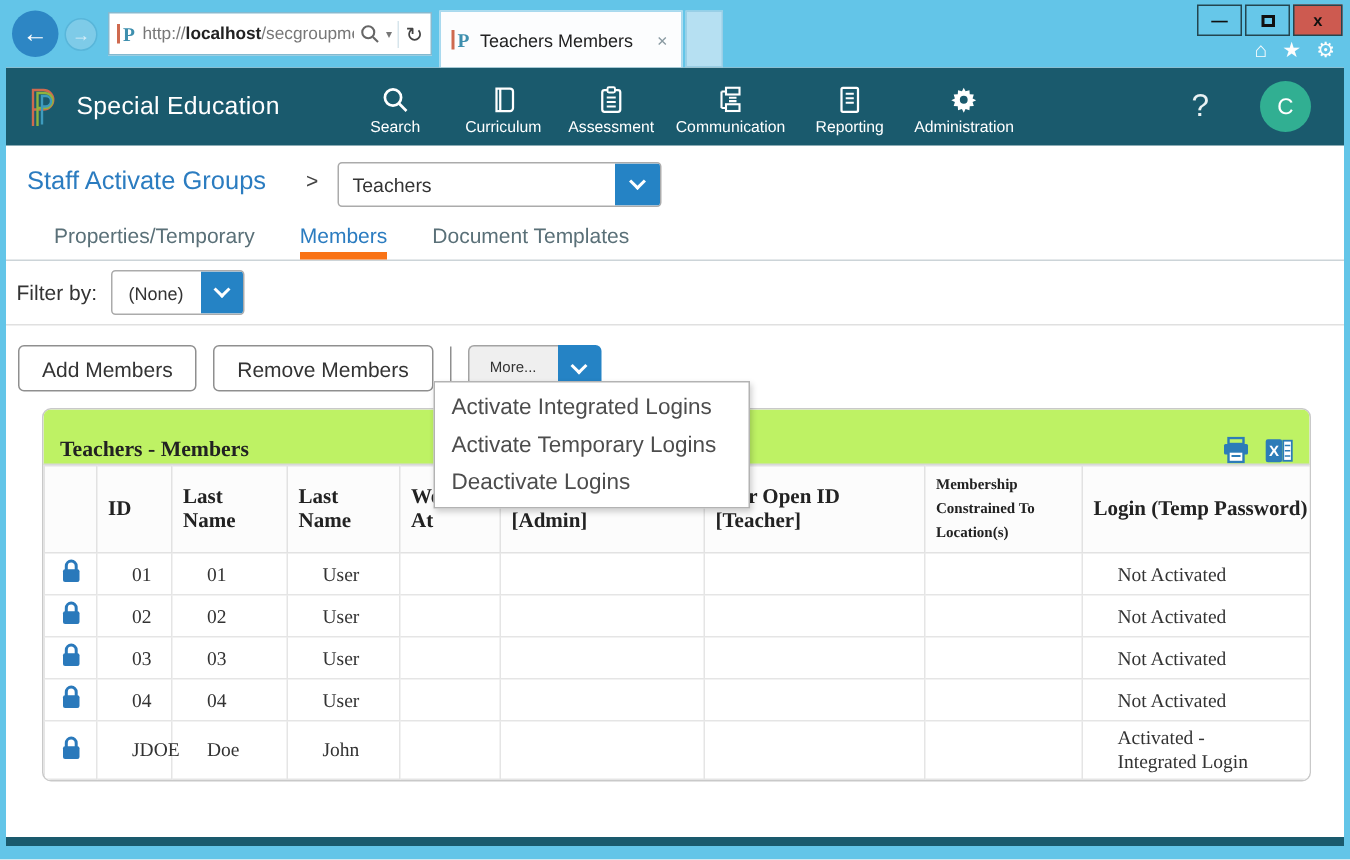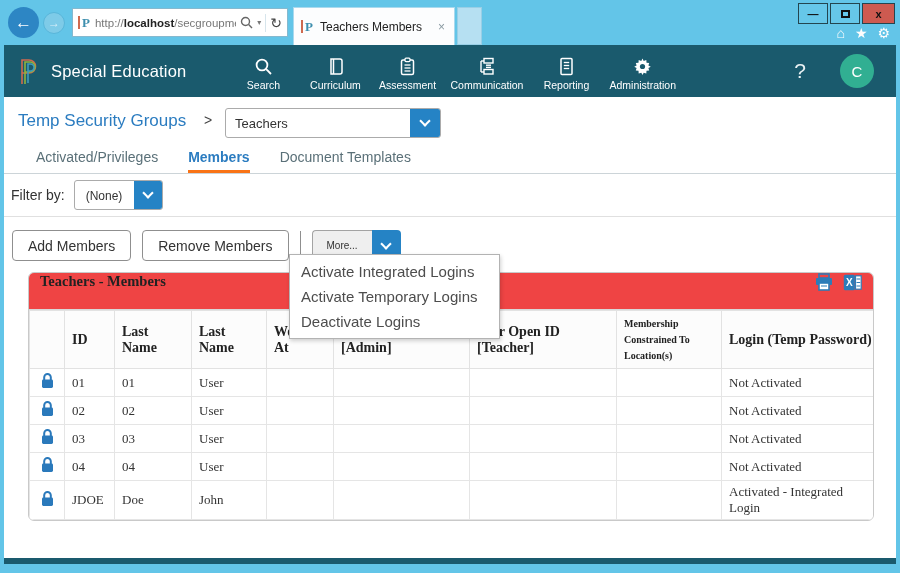--- a/index.html
+++ b/index.html
@@ -48,21 +48,21 @@
   .crumb-sep { position: absolute; left: 200px; top: 15px; font-size: 14px; color: #444; }
   .select-box { display: flex; border: 1px solid #ababab; background: #fff; border-radius: 3px; overflow: hidden; }
   .group-select { position: absolute; left: 221px; top: 11px; width: 216px; height: 30px; }
   .select-val { flex: 1; font-size: 13px; color: #333; padding: 7px 9px; white-space: nowrap; }
   .chev-btn { width: 30px; background: #2583c5; display: flex; align-items: center; justify-content: center; }
   .chev { width: 8px; height: 8px; border-right: 2px solid #fff; border-bottom: 2px solid #fff; transform: rotate(45deg); margin-top: -4px; }
 
   
   .tabs-row { height: 30px; border-bottom: 1px solid #ccd4d8; display: flex; gap: 30px; padding-left: 32px; }
   .tab-item { font-size: 14px; color: #5a7078; padding-top: 5px; padding-bottom: 5px; }
-  .tab-item.active { color: #2b7cc0; font-weight: bold; border-bottom: 3px solid #f97316; }
+  .tab-item.active { color: #2b7cc0; font-weight: normal; border-bottom: 5px solid #f97316; }
 
   
   .filter-row { height: 43px; border-bottom: 1px solid #e0e0e0; display: flex; align-items: center; padding-left: 7px; }
   .filter-label { font-size: 14px; color: #333; }
   .filter-select { width: 89px; height: 30px; margin-left: 9px; }
   .filter-select .select-val { font-size: 12px; padding: 8px 0 0 11px; }
   .filter-select .chev-btn { width: 28px; }
 
   
   .toolbar { display: flex; align-items: center; padding: 9px 0 0 8px; height: 48px; }
@@ -72,28 +72,28 @@
   .more-btn { display: flex; height: 31px; }
   .more-label { border: 1px solid #a3a3a3; border-right: none; border-radius: 4px 0 0 4px; background: #efefef; font-size: 10px; color: #333; padding: 0 14px; display: flex; align-items: center; }
   .more-btn .chev-btn { border-radius: 0 4px 4px 0; width: 29px; }
 
   
   .menu { position: absolute; left: 285px; top: 209px; width: 211px; background: #fff; border: 1px solid #b3b3b3; box-shadow: 1px 2px 4px rgba(0,0,0,.18); z-index: 9; padding: 4px 0; }
   .menu-item { font-size: 15px; color: #4d4d4d; padding: 1px 11px; line-height: 23px; white-space: nowrap; }
 
   
   .panel { position: absolute; left: 24px; top: 227px; width: 846px; border: 1px solid #c9c9c9; border-radius: 6px; background: #fff; overflow: hidden; z-index: 1; }
-  .panel-header { height: 37px; background: #ef4444; border-bottom: 1px solid #d8d8d8; display: flex; align-items: flex-start; padding: 0 11px; }
+  .panel-header { height: 37px; background: #bef264; border-bottom: 1px solid #d8d8d8; display: flex; align-items: flex-end; padding: 0 11px; }
   .panel-title { font-family: "Liberation Serif", serif; font-weight: bold; font-size: 14.5px; color: #222; }
   .panel-icons { margin-left: auto; display: flex; gap: 9px; align-items: center; }
   table.members { border-collapse: collapse; table-layout: fixed; width: 846px; font-family: "Liberation Serif", serif; }
   .members th { font-size: 14px; font-weight: bold; color: #222; border: 1px solid #e2e2e2; background: #fcfcfc; text-align: left; padding: 4px 7px; height: 58px; vertical-align: middle; }
   .members th.small { font-size: 10px; line-height: 1.6; }
   .members th.nowrap { white-space: nowrap; }
-  .members td { font-size: 13px; color: #333; border: 1px solid #e5e5e5; padding: 3px 7px; height: 22px; vertical-align: middle; background: #fff; }
+  .members td { font-size: 13px; color: #333; border: 1px solid #e5e5e5; padding: 3px 23px; height: 22px; vertical-align: middle; background: #fff; }
   .members td.lock-cell { text-align: center; padding: 3px 2px; }
 </style>
 </head>
 <body>
 
 <div class="window">
 
   <div class="chrome">
     <div class="nav-circle back-btn">
         <span>←</span>
@@ -205,32 +205,32 @@
             </svg>
           <span class="nav-label">Administration</span>
         </div>
       </div>
 
       <span class="help-btn">?</span>
       <div class="avatar">C</div>
     </div>
 
     <div class="breadcrumb-row">
-      <span class="crumb-title">Temp Security Groups</span>
+      <span class="crumb-title">Staff Activate Groups</span>
       <span class="crumb-sep">&gt;</span>
       <div class="select-box group-select">
         <span class="select-val">Teachers</span>
         <span class="chev-btn">
             <span class="chev"></span>
           </span>
       </div>
     </div>
 
     <div class="tabs-row">
-      <span class="tab-item">Activated/Privileges</span>
+      <span class="tab-item">Properties/Temporary</span>
       <span class="tab-item active">Members</span>
       <span class="tab-item">Document Templates</span>
     </div>
 
     <div class="filter-row">
       <span class="filter-label">Filter by:</span>
       <div class="select-box filter-select">
         <span class="select-val">(None)</span>
         <span class="chev-btn">
             <span class="chev"></span>

